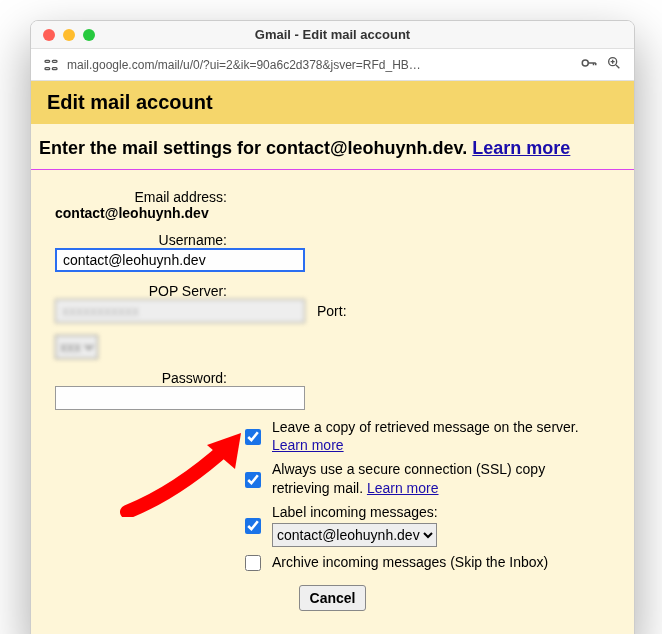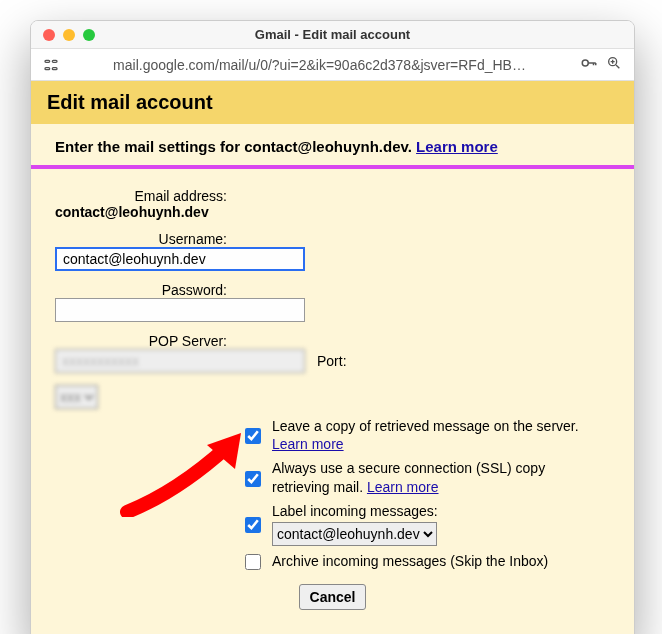--- a/index.html
+++ b/index.html
@@ -36,40 +36,40 @@
     .light.green { background: #27c93f; }
     .window-title {
       position: absolute; left: 0; right: 0; text-align: center;
       font-size: 13px; font-weight: 600; color: #333; pointer-events: none;
     }
     .urlbar {
       height: 32px;
       display: flex; align-items: center; gap: 8px;
       padding: 0 12px;
       border-bottom: 1px solid #e0e0e0;
-      font-size: 14px; color: #555; text-align: center;
+      font-size: 12px; color: #555;
     }
     .urlbar .site-icon svg { display:block; }
     .urlbar .url-text {
       flex: 1; white-space: nowrap; overflow: hidden; text-overflow: ellipsis;
       color: #555;
     }
     .content {
       background: #fef6d8;
       padding-bottom: 24px;
     }
     .header-band {
       background: #f5d66b;
       padding: 10px 16px;
     }
     .header-band h1 { font-size: 20px; font-weight: bold; color: #000; }
     .intro {
-      padding: 14px 24px 10px;
-      font-size: 15px; font-weight: bold; color: #000;
-      border-bottom: 4px solid #d946ef;
+      padding: 14px 8px 10px;
+      font-size: 18px; font-weight: bold; color: #000;
+      border-bottom: 1px solid #d946ef;
     }
     .intro a { color: #1a0dab; text-decoration: underline; font-weight: bold; }
     .form-area {
       padding: 16px 24px 8px 24px;
       font-size: 14px;
       color: #000;
     }
     .row {
       display: flex; align-items: flex-start; margin-bottom: 8px; flex-direction: column;
     }
@@ -172,37 +172,37 @@
         <div class="value"><b>contact@leohuynh.dev</b></div>
       </div>
 
       <div class="row">
         <div class="label">Username:</div>
         <div class="value">
           <input type="text" class="username" value="contact@leohuynh.dev" style="">
         </div>
       </div>
 
-      <div class="row">
-        <div class="label">Password:</div>
-        <div class="value">
-          <input type="password" style="">
-        </div>
-      </div>
-
       <div class="row port-row">
         <div class="label">POP Server:</div>
         <div class="value">
           <input type="text" class="pop" value="xxxxxxxxxxx" style="">
           <span class="port-label">Port:</span>
           <div style="width:100%"></div>
           <select class="blurred"><option>xxx</option></select>
         </div>
       </div>
 
+      <div class="row">
+        <div class="label">Password:</div>
+        <div class="value">
+          <input type="password" style="">
+        </div>
+      </div>
+
       <div class="opt-row">
         <input type="checkbox" checked="" style="">
         <div class="opt-text">
           <span>Leave a copy of retrieved message on the server. </span><a href="#">Learn more</a>
         </div>
       </div>
 
       <div class="opt-row">
         <input type="checkbox" checked="" style="">
         <div class="opt-text">

